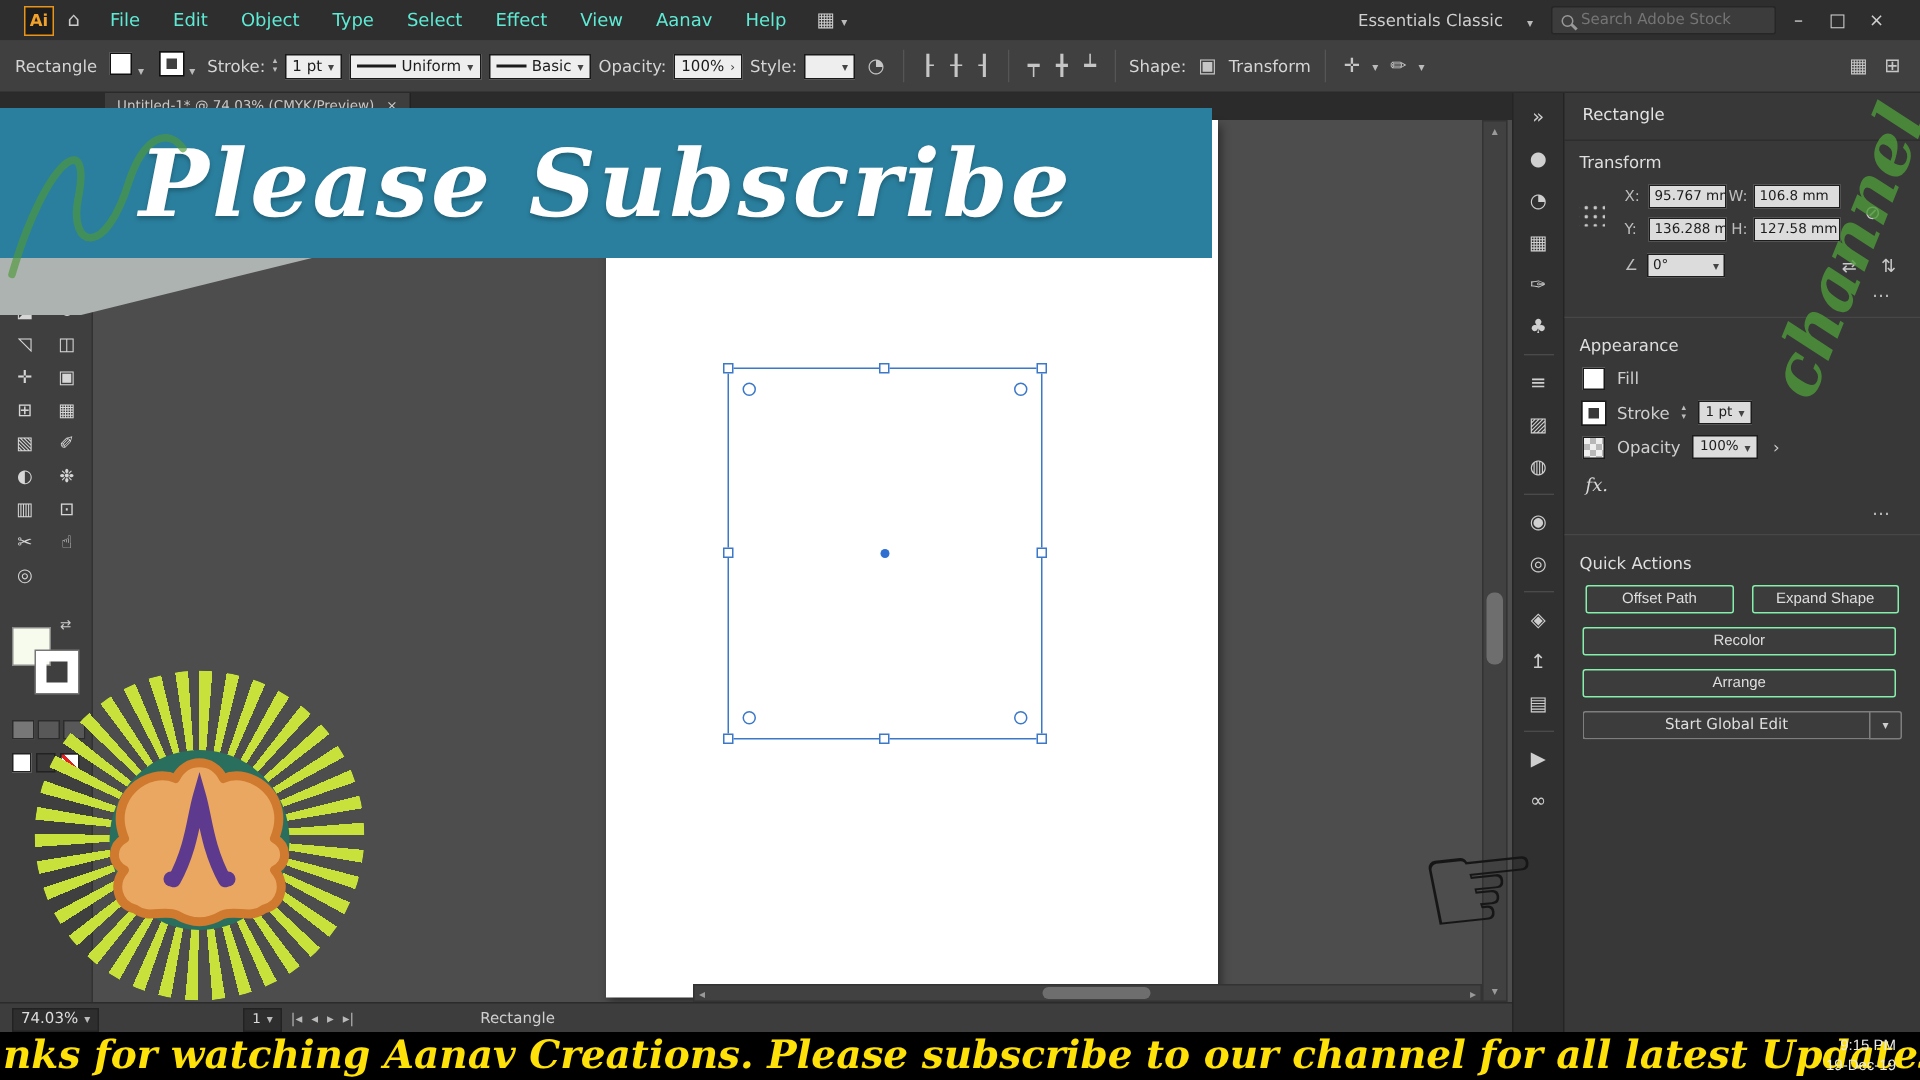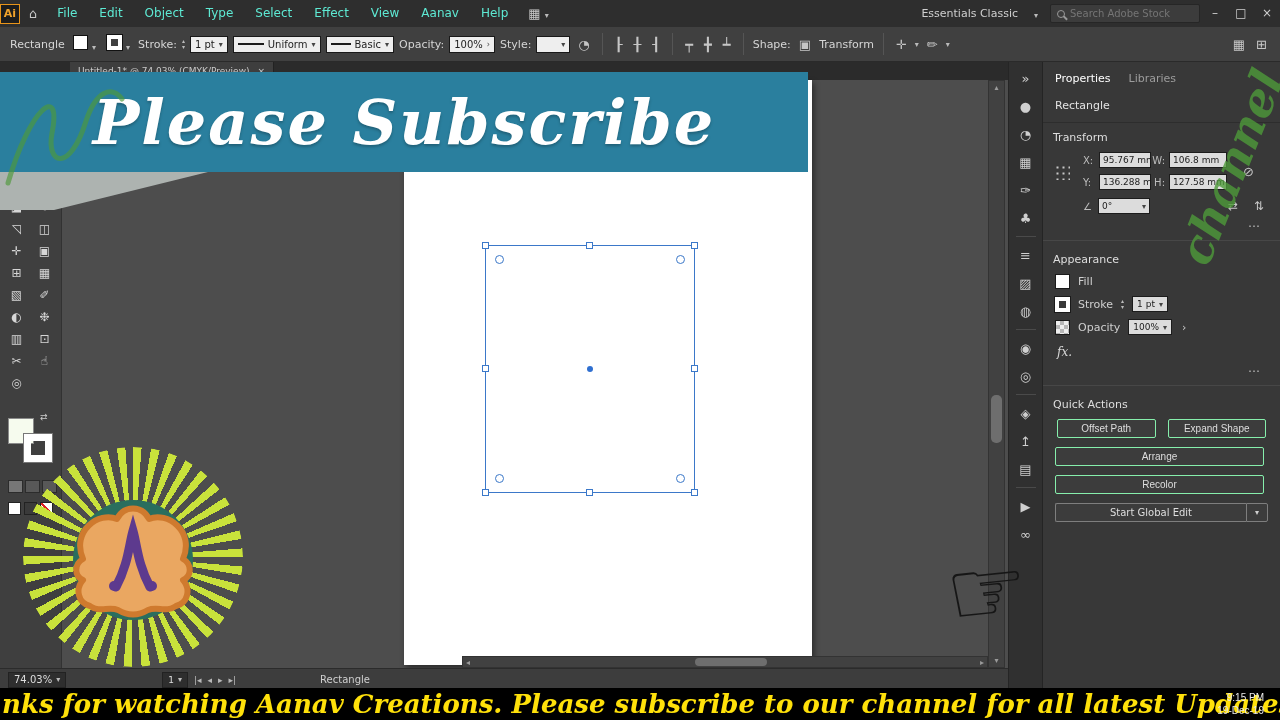--- a/index.html
+++ b/index.html
@@ -3,21 +3,21 @@
 <meta charset="utf-8">
 <style>
   *{margin:0;padding:0;box-sizing:border-box}
   html,body{width:1280px;height:720px;overflow:hidden;background:#000;
     font-family:"DejaVu Sans","Liberation Sans",sans-serif}
   #app{position:relative;width:1280px;height:720px;background:#4d4d4d;overflow:hidden}
   .script{font-family:"DejaVu Serif","Liberation Serif",serif;font-style:italic;font-weight:bold}
 
   
   .menubar{position:absolute;left:0;top:0;width:1280px;height:27px;background:#2e2e2e;
-    display:flex;align-items:center;gap:2px;padding:0 0;z-index:10}
+    display:flex;align-items:center;gap:2px;padding:0 16px;z-index:10}
   .ai-logo{width:20px;height:20px;background:#1d1d1d;border:1px solid #e8941a;color:#f0a22b;
     font-size:11px;font-weight:bold;display:flex;align-items:center;justify-content:center}
   .mb-icon{color:#c9c9c9;font-size:13px;padding:0 7px;cursor:default}
   .menus{display:flex}
   .menu-item{color:#5eead4;font-size:12px;padding:0 11px;line-height:27px}
   .spacer{flex:1}
   .workspace{display:flex;align-items:flex-end;gap:16px;color:#cfcfcf;font-size:11px;padding:0 10px}
   .searchbox{display:flex;align-items:center;gap:5px;background:#3c3c3c;border:1px solid #262626;
     height:19px;width:150px;padding:0 6px;border-radius:2px}
   .searchbox input{background:transparent;border:none;outline:none;color:#9a9a9a;font-size:10px;width:110px;
@@ -384,24 +384,20 @@
     <span class="strip-div"></span>
     <span class="strip-ic">◈</span>
     <span class="strip-ic">↥</span>
     <span class="strip-ic">▤</span>
     <span class="strip-div"></span>
     <span class="strip-ic">▶</span>
     <span class="strip-ic">∞</span>
   </div>
 
   <aside class="props">
-    <div class="ptabs">
-      <span class="ptab active">Properties</span>
-      <span class="ptab">Libraries</span>
-    </div>
     <div class="psel">Rectangle</div>
 
     <div class="psec">
       <div class="psec-h">Transform</div>
       <div class="tr-grid">
         <div class="refgrid"></div>
         <span class="lbl">X:</span>
         <div class="pfield">
           <span>95.767 mm</span>
         </div>
@@ -465,22 +461,22 @@
       <div class="dots">…</div>
     </div>
     <div class="pdiv"></div>
 
     <div class="psec">
       <div class="psec-h">Quick Actions</div>
       <div class="qa-2col">
         <button class="qabtn">Offset Path</button>
         <button class="qabtn">Expand Shape</button>
       </div>
+      <button class="qabtn qafull" style="display:flex;width:calc(100% - 8px)">Recolor</button>
       <button class="qabtn qafull" style="display:flex;width:calc(100% - 8px)">Arrange</button>
-      <button class="qabtn qafull" style="display:flex;width:calc(100% - 8px)">Recolor</button>
       <div class="sge">
         <span class="main">Start Global Edit</span>
         <span class="arrow">▾</span>
       </div>
     </div>
   </aside>
 
   <div class="banner">
     <span class="banner-text script">Please Subscribe</span>
   </div>

